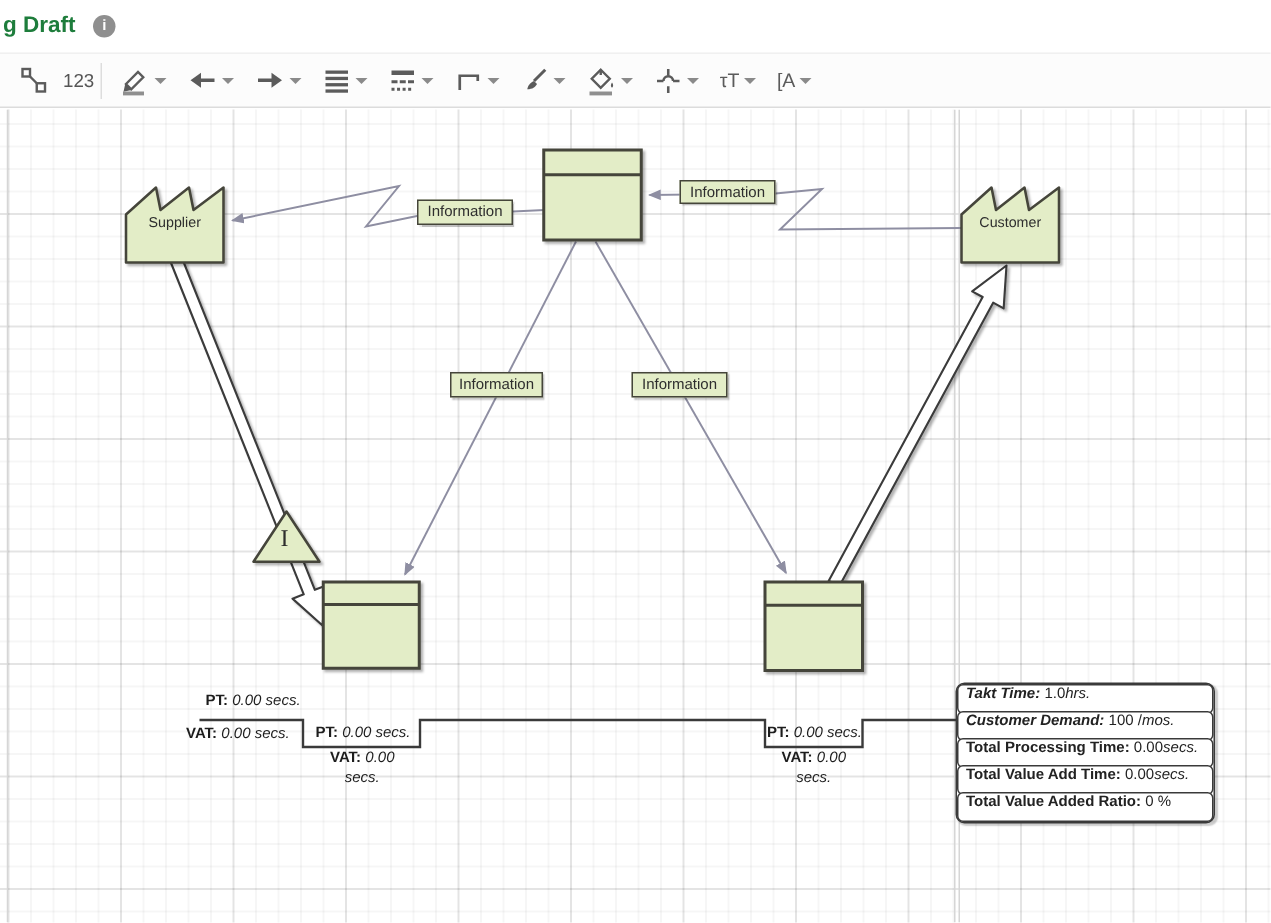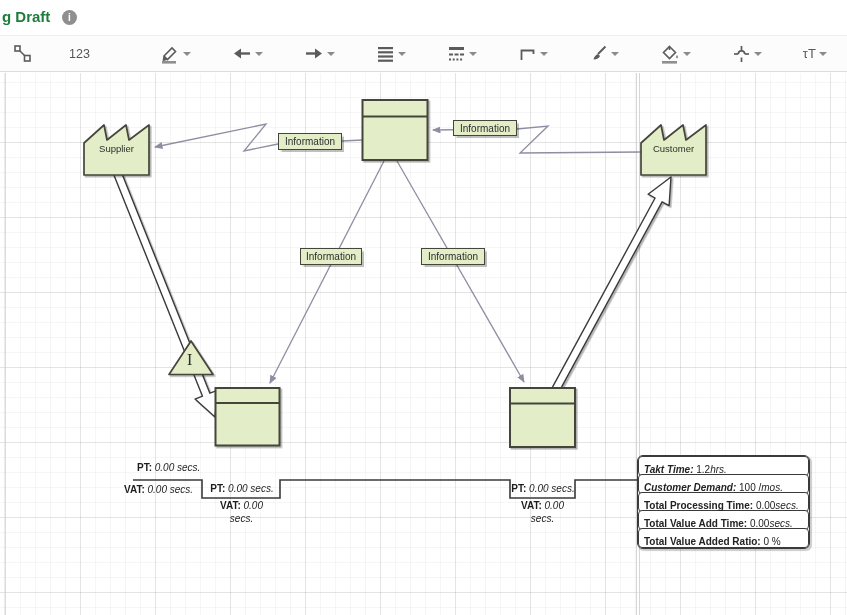--- a/index.html
+++ b/index.html
@@ -2,21 +2,21 @@
 <html><head>
 <meta charset="utf-8">
 <style>
   html,body{margin:0;padding:0;width:847px;height:615px;overflow:hidden;
     font-family:"Liberation Sans",sans-serif;background:#fff;}
   .titlebar{position:absolute;left:0;top:0;width:749px;height:35px;background:#fff;}
   .doc-title{position:absolute;left:2px;top:8px;font-size:15px;font-weight:bold;color:#1e7d3c;white-space:nowrap;}
   .info-badge{position:absolute;left:62px;top:10px;width:15px;height:15px;border-radius:50%;
     background:#8f8f8f;color:#fff;font-size:10px;font-weight:bold;display:flex;align-items:center;justify-content:center;}
   .toolbar{position:absolute;left:0;top:35px;width:847px;height:37px;background:#fcfcfc;
-    border-top:1px solid #f0f0f0;border-bottom:1px solid #dcdcdc;display:flex;align-items:center;padding-left:13px;box-sizing:border-box;gap:27px;}
+    border-top:1px solid #f0f0f0;border-bottom:1px solid #dcdcdc;display:flex;align-items:center;padding-left:13px;box-sizing:border-box;}
   .tbtn{display:inline-flex;align-items:center;margin-right:14px;cursor:pointer;}
   .tbtn .caret{width:0;height:0;border-left:4px solid transparent;border-right:4px solid transparent;
     border-top:4px solid #8a8a8a;margin-left:3px;}
   .tbtn .glyph{font-size:13px;color:#5b5b5b;font-weight:normal;letter-spacing:0;}
   .tbtn.plain .glyph{font-weight:normal;font-size:12.5px;color:#555;}
   .vsep{width:1px;height:24px;background:#ddd;margin:0 12px 0 2px;}
   .canvas{position:absolute;left:0;top:73px;width:847px;height:542px;background-color:#fff;
     background-image:
       linear-gradient(to right, rgba(0,0,0,0.075) 1px, transparent 1px),
       linear-gradient(to bottom, rgba(0,0,0,0.075) 1px, transparent 1px),
@@ -30,21 +30,21 @@
     display:flex;align-items:center;justify-content:center;font-size:10px;color:#2e2e2e;
     box-shadow:1.5px 1.5px 1px rgba(0,0,0,0.25);}
   .inv-letter{position:absolute;font-family:"Liberation Serif",serif;font-size:16px;color:#2e2e2e;}
   .tl{position:absolute;font-size:10px;color:#1d1d1d;white-space:nowrap;}
   .tl.wrap{white-space:normal;text-align:center;line-height:12.5px;}
   .tl .k{font-weight:bold;}
   .tl .v{font-style:italic;}
   .mtable{position:absolute;left:637px;top:382px;width:173px;background:#fff;border:1.5px solid #3a3a3a;
     border-radius:6px;padding:0;box-sizing:border-box;box-shadow:1.5px 1.5px 1px rgba(0,0,0,0.2);}
   .mrow{background:#fff;border:1.4px solid #3a3a3a;border-radius:4px;height:19.5px;margin-top:-1.4px;
-    display:flex;align-items:flex-end;padding:0 5px;font-size:10px;color:#222;white-space:nowrap;box-sizing:border-box;}
+    display:flex;align-items:flex-start;padding:0 5px;font-size:10px;color:#222;white-space:nowrap;box-sizing:border-box;}
   .mrow:first-child{margin-top:0;}
   .mrow .lbl{font-weight:bold;}
   .mrow.em .lbl{font-style:italic;}
   .mrow .unit{font-style:italic;}
 </style>
 </head>
 <body>
 
 <div class="titlebar">
   <div class="doc-title">g Draft</div>
@@ -243,21 +243,21 @@
     <span class="k">PT:</span>
     <span class="v">0.00 secs.</span>
   </div>
   <div class="tl wrap" style="left:515px;top:427px;width:55px;">
     <span class="k">VAT:</span>
     <span class="v">0.00 secs.</span>
   </div>
 
   <div class="mtable">
     <div class="mrow em">
-      <span class="lbl">Takt Time:</span>&nbsp;<span class="val">1.2 </span><span class="unit">hrs.</span>
+      <span class="lbl">Takt Time:</span>&nbsp;<span class="val">1.0 </span><span class="unit">hrs.</span>
     </div>
     <div class="mrow em">
       <span class="lbl">Customer Demand:</span>&nbsp;<span class="val">100 / </span><span class="unit">mos.</span>
     </div>
     <div class="mrow">
       <span class="lbl">Total Processing Time:</span>&nbsp;<span class="val">0.00 </span><span class="unit">secs.</span>
     </div>
     <div class="mrow">
       <span class="lbl">Total Value Add Time:</span>&nbsp;<span class="val">0.00 </span><span class="unit">secs.</span>
     </div>

